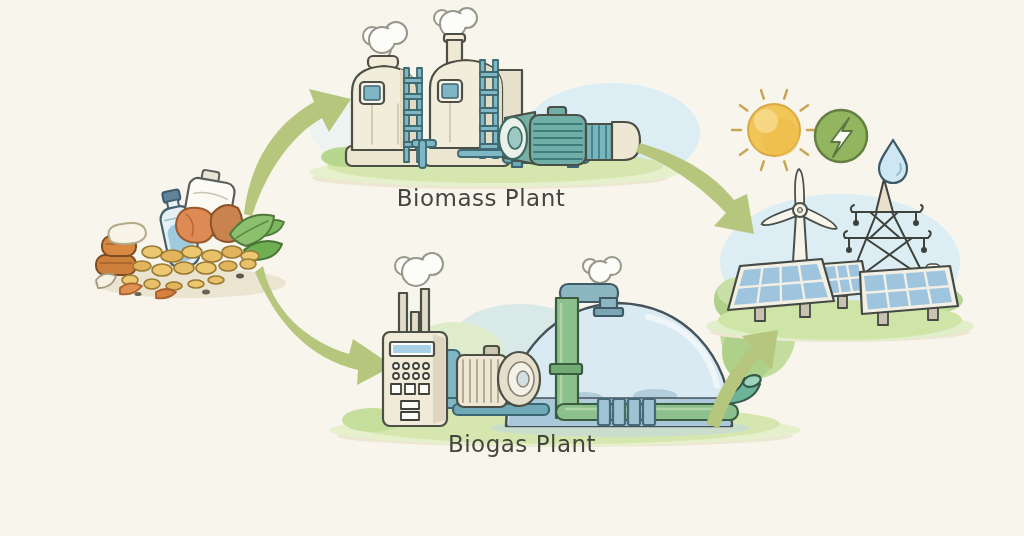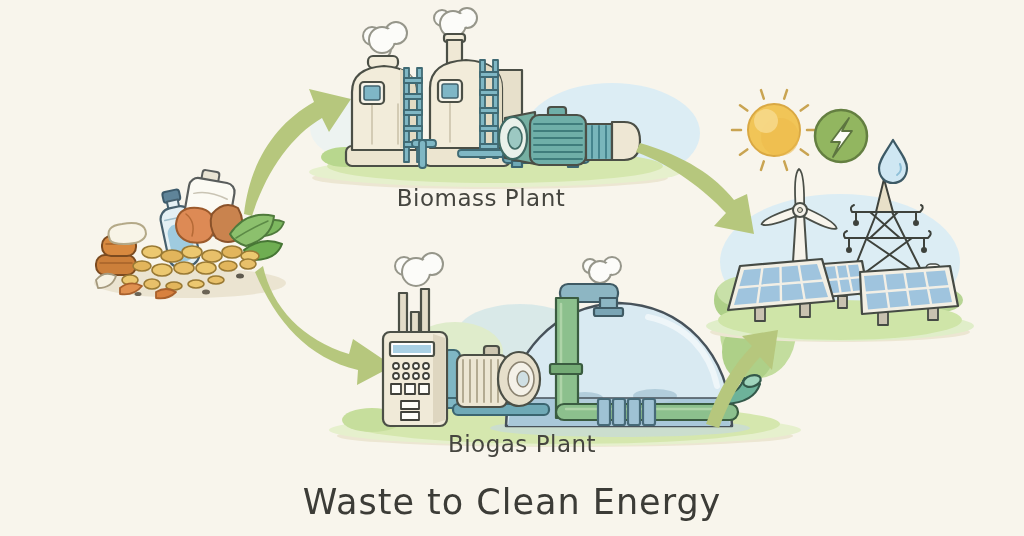--- a/index.html
+++ b/index.html
@@ -353,14 +353,13 @@
     </g>
   </g>
 
   <path d="M 640,143 C 685,156 715,176 734,200 L 747,194 L 754,234 L 714,226 L 726,213 C 704,190 674,166 636,152 Z" fill="#b6c77d"></path>
   <path d="M 706,424 C 718,390 734,364 752,346 L 742,336 L 778,330 L 772,370 L 760,357 C 744,374 730,398 719,428 Z" fill="#b6c77d"></path>
   </g>
 </svg>
 
 <div class="label label-biomass">Biomass Plant</div>
 <div class="label label-biogas">Biogas Plant</div>
-<div class="title">Waste to Clean Energy</div>
 </div>
 
 </body></html>

